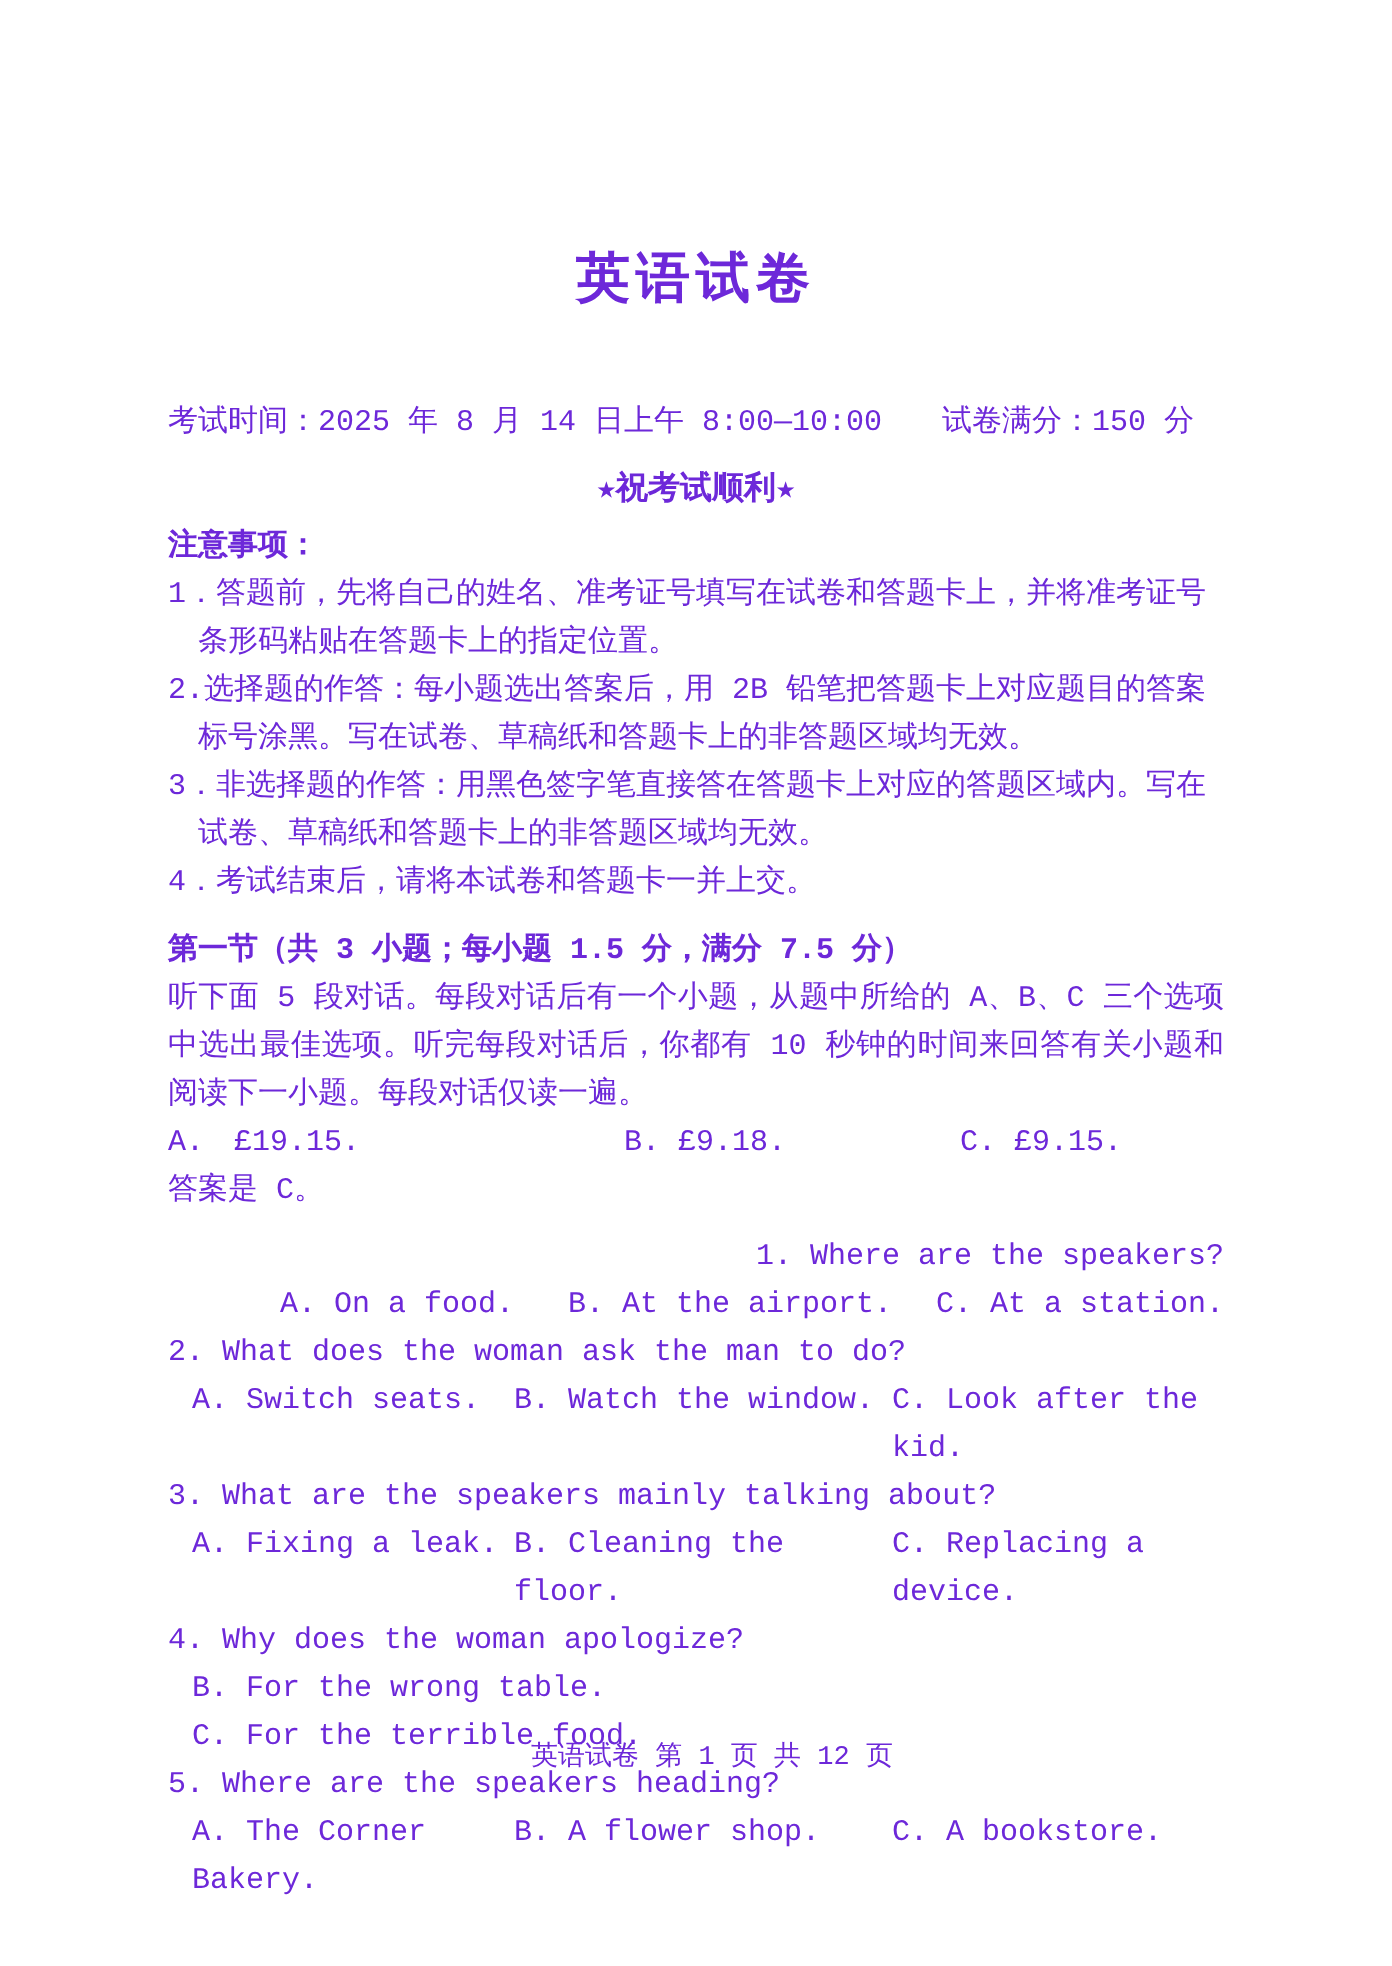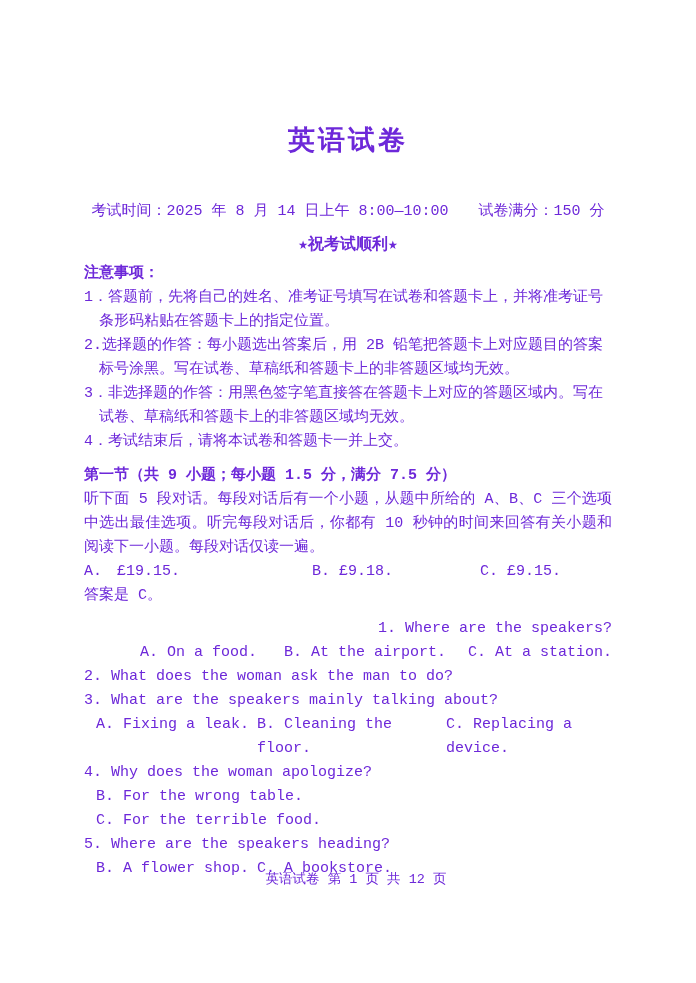--- a/index.html
+++ b/index.html
@@ -22,21 +22,21 @@
   }
   .title {
     text-align: center;
     font-size: 27px;
     line-height: 32px;
     font-weight: 700;
     letter-spacing: 3px;
     margin: 0 0 42px 0;
   }
   .exam-info {
-    text-align: center;
+    text-align: left;
     margin: 0 0 9px 0;
   }
   .wish {
     text-align: center;
     font-weight: 700;
     font-size: 16px;
     margin: 0 0 5px 0;
   }
   .notice-heading {
     font-weight: 700;
@@ -95,21 +95,21 @@
 
   <div class="wish">★祝考试顺利★</div>
 
   <div class="notice-heading">注意事项：</div>
 
   <div class="notice">1．答题前，先将自己的姓名、准考证号填写在试卷和答题卡上，并将准考证号条形码粘贴在答题卡上的指定位置。</div>
   <div class="notice">2.选择题的作答：每小题选出答案后，用 2B 铅笔把答题卡上对应题目的答案标号涂黑。写在试卷、草稿纸和答题卡上的非答题区域均无效。</div>
   <div class="notice">3．非选择题的作答：用黑色签字笔直接答在答题卡上对应的答题区域内。写在试卷、草稿纸和答题卡上的非答题区域均无效。</div>
   <div class="notice">4．考试结束后，请将本试卷和答题卡一并上交。</div>
 
-  <div class="section-heading">第一节（共 9 小题；每小题 1.5 分，满分 7.5 分）</div>
+  <div class="section-heading">第一节（共 3 小题；每小题 1.5 分，满分 7.5 分）</div>
 
   <div class="instructions">听下面 5 段对话。每段对话后有一个小题，从题中所给的 A、B、C 三个选项中选出最佳选项。听完每段对话后，你都有 10 秒钟的时间来回答有关小题和阅读下一小题。每段对话仅读一遍。</div>
 
 
   <div class="example-options">
     <div>A.　£19.15.</div>
     <div>B. £9.18.</div>
     <div>C. £9.15.</div>
   </div>
 
@@ -119,20 +119,25 @@
     <div>1. Where are the speakers?</div>
     <div class="options-row">
       <div>A. On a food.</div>
       <div>B. At the airport.</div>
       <div>C. At a station.</div>
     </div>
   </div>
 
   <div class="question-block">
     <div>2. What does the woman ask the man to do?</div>
+    <div class="options-row">
+      <div>A. Switch seats.</div>
+      <div>B. Watch the window.</div>
+      <div>C. Look after the kid.</div>
+    </div>
   </div>
 
   <div class="question-block">
     <div>3. What are the speakers mainly talking about?</div>
     <div class="options-row">
       <div>A. Fixing a leak.</div>
       <div>B. Cleaning the floor.</div>
       <div>C. Replacing a device.</div>
     </div>
   </div>
@@ -141,20 +146,21 @@
     <div>4. Why does the woman apologize?</div>
     <div class="options-stacked">
       <div>B. For the wrong table.</div>
       <div>C. For the terrible food.</div>
     </div>
   </div>
 
   <div class="question-block">
     <div>5. Where are the speakers heading?</div>
     <div class="options-row">
+      <div>A. The Corner Bakery.</div>
       <div>B. A flower shop.</div>
       <div>C. A bookstore.</div>
     </div>
   </div>
 
   <div class="footer">英语试卷  第 1 页 共 12 页</div>
 
 </div>
 
 </body></html>

